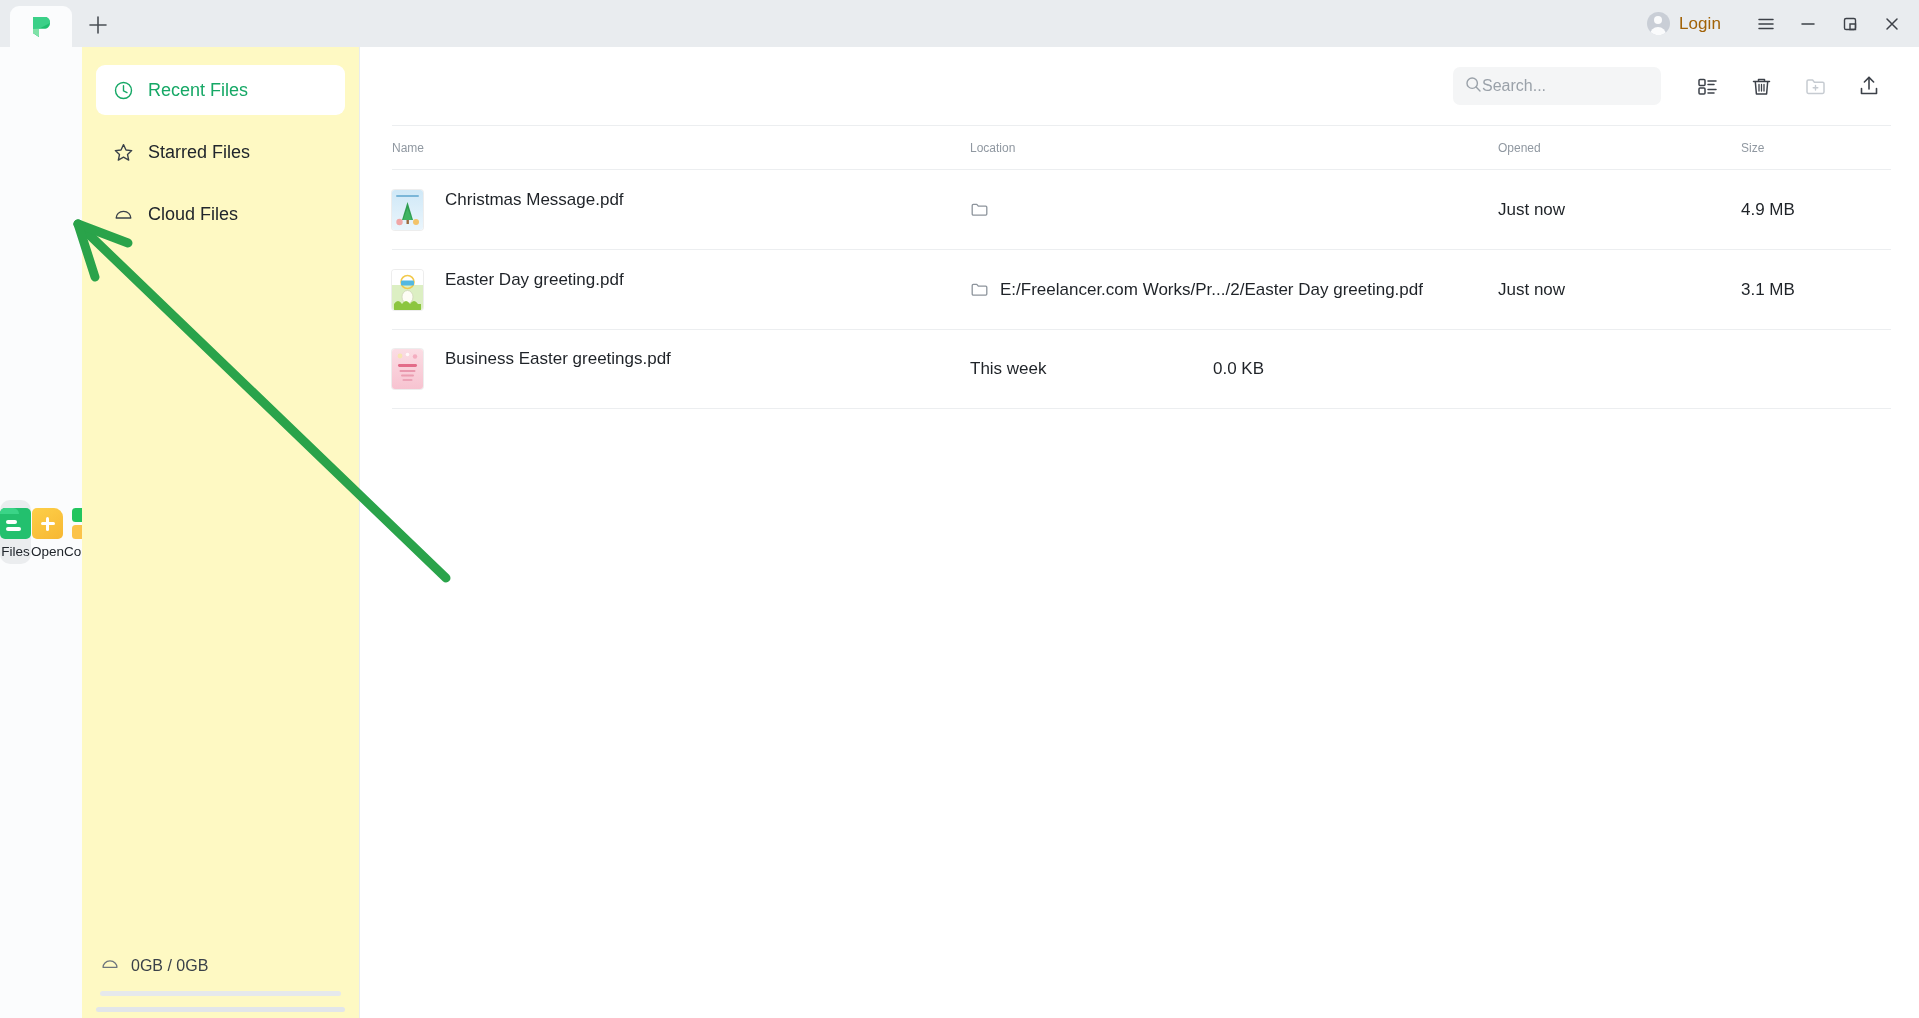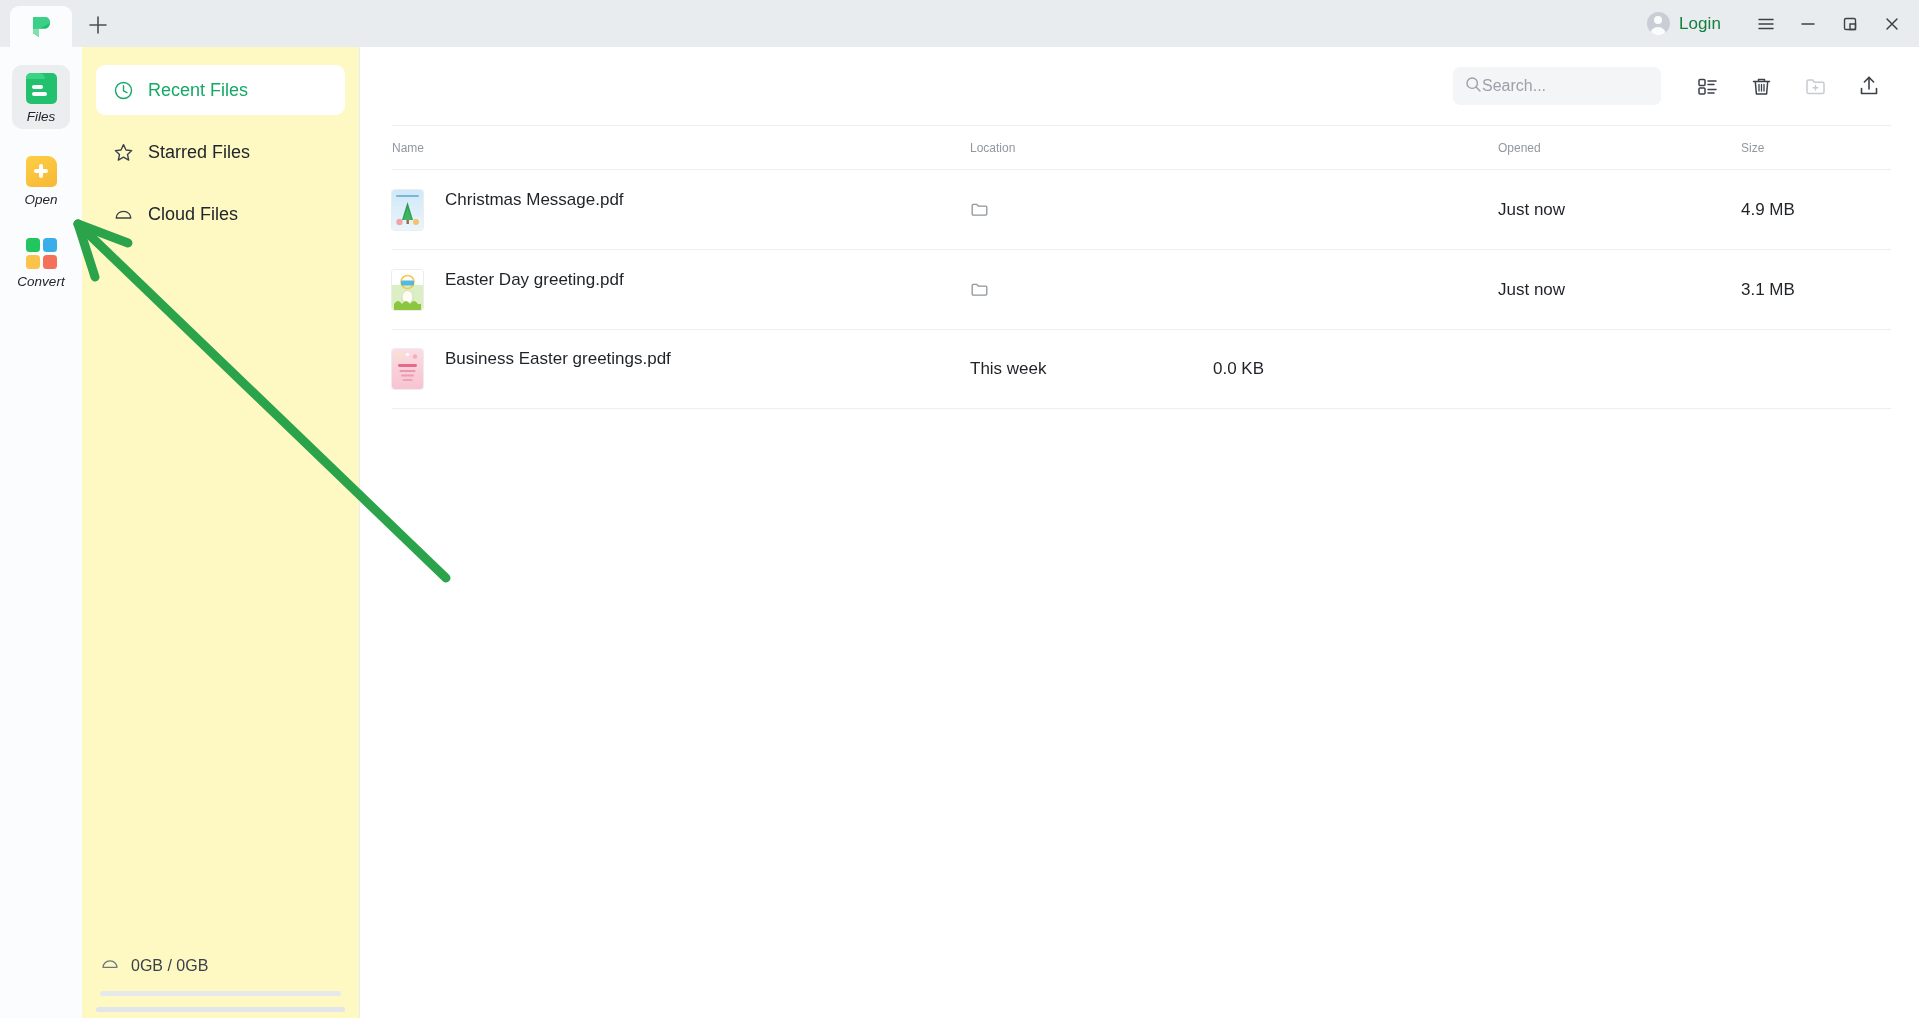--- a/index.html
+++ b/index.html
@@ -52,38 +52,37 @@
     overflow: hidden; position: relative;
   }
   .avatar::before {
     content: ""; position: absolute; top: 4px; left: 7.5px;
     width: 8px; height: 8px; border-radius: 50%; background: #fafbfc;
   }
   .avatar::after {
     content: ""; position: absolute; bottom: -3px; left: 3.5px;
     width: 16px; height: 11px; border-radius: 8px 8px 0 0; background: #fafbfc;
   }
-  .login-label { font-size: 17px; color: #15803d; letter-spacing: .1px; }
+  .login-label { font-size: 17px; color: #a16207; letter-spacing: .1px; }
   .winbtn {
     width: 42px; height: 38px;
     display: flex; align-items: center; justify-content: center;
     color: #3d4148;
   }
   .winbtn svg { display: block; }
 
   
   .body { flex: 1; display: flex; min-height: 0; }
 
   
   .rail {
     width: 82px; min-width: 82px;
     background: #fbfcfd;
-    display: flex; flex-direction: column; align-items: center;
+    display: flex; flex-direction: row; align-items: center;
     padding-top: 18px;
-    font-style: italic;
   }
   .rail-item {
     width: 58px; padding: 8px 0 5px;
     border-radius: 10px;
     display: flex; flex-direction: column; align-items: center; gap: 6px;
     margin-bottom: 19px;
   }
   .rail-item.active { background: #ebedef; }
   .rail-label { font-size: 13.5px; color: #21262c; line-height: 1; }
   .rail-ico { width: 31px; height: 31px; position: relative; }
@@ -419,20 +418,21 @@
               </svg>
             </span>
             <span>Easter Day greeting.pdf</span>
           </div>
           <div class="c-loc loccell">
             <span class="folder-ico">
               <svg width="19" height="19" viewBox="0 0 19 19">
                 <path d="M2.2 5.4 C2.2 4.8 2.7 4.3 3.3 4.3 H6.8 L8.3 6.1 H15.7 C16.3 6.1 16.8 6.6 16.8 7.2 V14 C16.8 14.6 16.3 15.1 15.7 15.1 H3.3 C2.7 15.1 2.2 14.6 2.2 14 Z" fill="none" stroke="#8d949c" stroke-width="1.3" stroke-linejoin="round"></path>
               </svg>
             </span>
+            <span class="ltxt">E:/Freelancer.com Works/Pr.../2/Easter Day greeting.pdf</span>
           </div>
           <div class="c-open">Just now</div>
           <div class="c-size">3.1 MB</div>
         </div>
 
         <div class="row">
           <div class="c-name namecell">
             <span class="thumb" style="background:linear-gradient(#fbdde4,#f7c3d0)">
               <svg width="31" height="40" viewBox="0 0 31 40" style="position:absolute;left:0;top:0">
                 <circle cx="8" cy="7" r="2.4" fill="#f6e7a8" opacity=".85"></circle>

